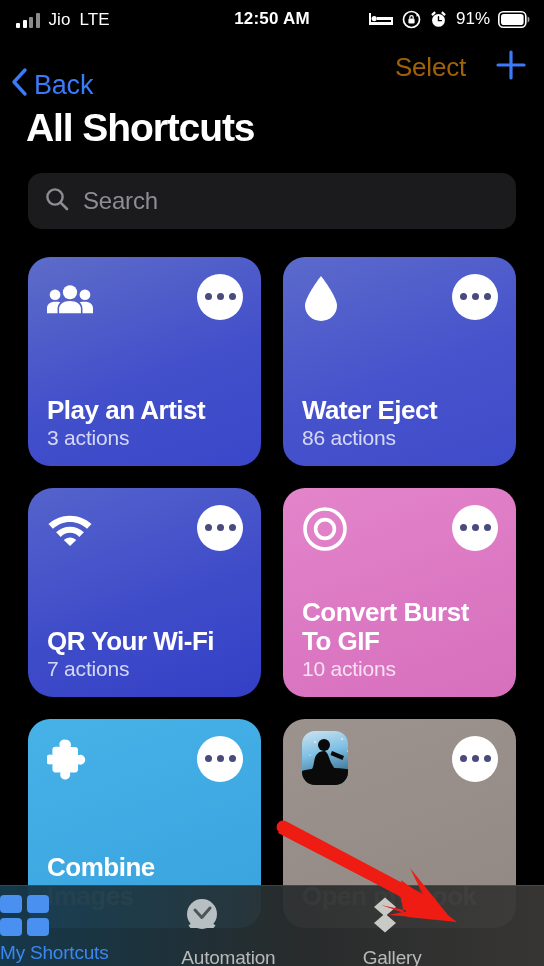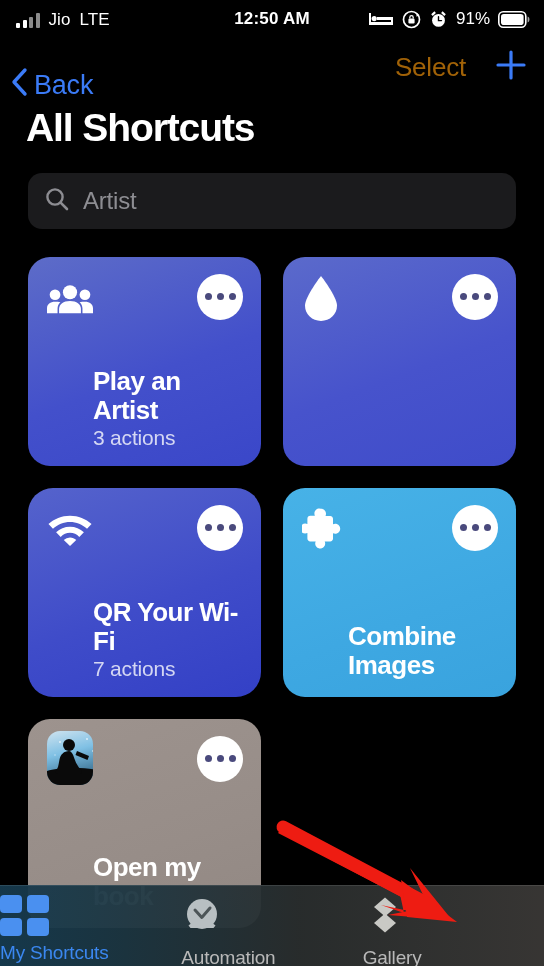--- a/index.html
+++ b/index.html
@@ -62,21 +62,21 @@
 
   
   .grid {
     padding:28px 28px 0 28px;
     display:grid; grid-template-columns:1fr 1fr;
     column-gap:22px; row-gap:22px;
   }
   .card {
     height:209px; border-radius:22px; position:relative;
     padding:18px 19px 16px 19px;
-    display:flex; overflow:hidden; cursor:pointer;
+    display:flex; flex-direction:column; overflow:hidden; cursor:pointer;
   }
   .card-icon { width:46px; height:46px; display:flex; align-items:center; }
   .card-icon svg { display:block; }
   .dots {
     position:absolute; top:17px; right:18px;
     width:46px; height:46px; border-radius:50%; background:#fff;
     display:flex; align-items:center; justify-content:center; gap:5px;
     cursor:pointer;
   }
   .dots span {
@@ -199,21 +199,21 @@
 <div class="page-title">All Shortcuts</div>
 
 <div class="search-wrap">
   <div class="search-field">
     <span>
       <svg width="26" height="26" viewBox="0 0 26 26">
           <circle cx="11" cy="11" r="7.6" fill="none" stroke="#8d8d92" stroke-width="2.4"></circle>
           <path d="M16.6 16.6L23 23" stroke="#8d8d92" stroke-width="2.6" stroke-linecap="round"></path>
         </svg>
     </span>
-    <span class="search-ph">Artist</span>
+    <span class="search-ph">Search</span>
   </div>
 </div>
 
 <div class="grid">
 
   <div class="card" style="background:linear-gradient(160deg,#5d6cc8 0%,#4350cb 55%,#3a47c9 100%);">
     <div class="card-icon">
       <svg width="48" height="34" viewBox="0 0 48 34">
           <circle cx="24" cy="11" r="7.4" fill="#fff"></circle>
           <path d="M24 20c-7 0-11.4 3.6-11.4 8.4V33h22.8v-4.6C35.4 23.6 31 20 24 20z" fill="#fff"></path>
@@ -238,20 +238,24 @@
     <div class="card-icon">
       <svg width="38" height="48" viewBox="0 0 38 48">
           <path d="M19 2C19 2 3 22.5 3 31.6 3 40.6 10.2 47 19 47s16-6.4 16-15.4C35 22.5 19 2 19 2z" fill="#fff"></path>
         </svg>
     </div>
     <div class="dots">
       <span></span>
         <span></span>
         <span></span>
     </div>
+    <div class="card-text">
+      <div class="card-name">Water Eject</div>
+      <div class="card-actions">86 actions</div>
+    </div>
   </div>
 
   <div class="card" style="background:linear-gradient(160deg,#5563cc 0%,#3f4cc9 55%,#3340c6 100%);border-radius:25px;">
     <div class="card-icon">
       <svg width="50" height="38" viewBox="0 0 50 38">
           <path d="M25 4.6c9 0 17.2 3.4 23.4 9l-4.9 5.2C38.4 14.1 32 11.3 25 11.3S11.6 14.1 6.5 18.8L1.6 13.6C7.8 8 16 4.6 25 4.6z" fill="#fff"></path>
           <path d="M25 16.5c5.8 0 11.1 2.2 15.1 5.9l-5 5.2A15.2 15.2 0 0 0 25 23.2c-3.8 0-7.3 1.6-10.1 4.4l-5-5.2c4-3.7 9.3-5.9 15.1-5.9z" fill="#fff"></path>
           <path d="M25 28.2c2.6 0 5 1 6.8 2.8L25 37.6l-6.8-6.6A9.7 9.7 0 0 1 25 28.2z" fill="#fff"></path>
         </svg>
     </div>
@@ -259,20 +263,37 @@
       <span></span>
         <span></span>
         <span></span>
     </div>
     <div class="card-text">
       <div class="card-name">QR Your Wi-Fi</div>
       <div class="card-actions">7 actions</div>
     </div>
   </div>
 
+  <div class="card" style="background:linear-gradient(160deg,#e385cb 0%,#dc78c3 55%,#d76fbc 100%);">
+    <div class="card-icon">
+      <svg width="46" height="46" viewBox="0 0 46 46">
+          <circle cx="23" cy="23" r="20" fill="none" stroke="#fff" stroke-width="3.6"></circle>
+          <circle cx="23" cy="23" r="9.4" fill="none" stroke="#fff" stroke-width="3.6"></circle>
+        </svg>
+    </div>
+    <div class="dots">
+      <span></span>
+        <span></span>
+        <span></span>
+    </div>
+    <div class="card-text">
+      <div class="card-name">Convert Burst To GIF</div>
+      <div class="card-actions">10 actions</div>
+    </div>
+  </div>
 
   <div class="card" style="background:linear-gradient(160deg,#47b2e7 0%,#3ea8e2 60%,#39a3de 100%);">
     <div class="card-icon">
       <svg width="46" height="44" viewBox="0 0 46 44">
           <path d="M17.4 1.6c-2.8 0-5 2.2-5 5 0 .8.2 1.5.5 2.2H8.2c-1.6 0-2.8 1.3-2.8 2.9v5.4c-.7-.3-1.4-.5-2.2-.5-2.8 0-5 2.2-5 5s2.2 5 5 5c.8 0 1.5-.2 2.2-.5v5.4c0 1.6 1.3 2.9 2.8 2.9h5.5c-.3.7-.5 1.4-.5 2.2 0 2.8 2.2 5 5 5s5-2.2 5-5c0-.8-.2-1.5-.5-2.2h5.5c1.6 0 2.8-1.3 2.8-2.9v-5.3c.7.3 1.4.5 2.2.5 2.8 0 5-2.2 5-5s-2.2-5-5-5c-.8 0-1.5.2-2.2.5v-5.4c0-1.6-1.3-2.9-2.8-2.9h-4.7c.3-.7.5-1.4.5-2.2 0-2.8-2.2-5-5-5z" fill="#fff"></path>
         </svg>
     </div>
     <div class="dots">
       <span></span>
         <span></span>

